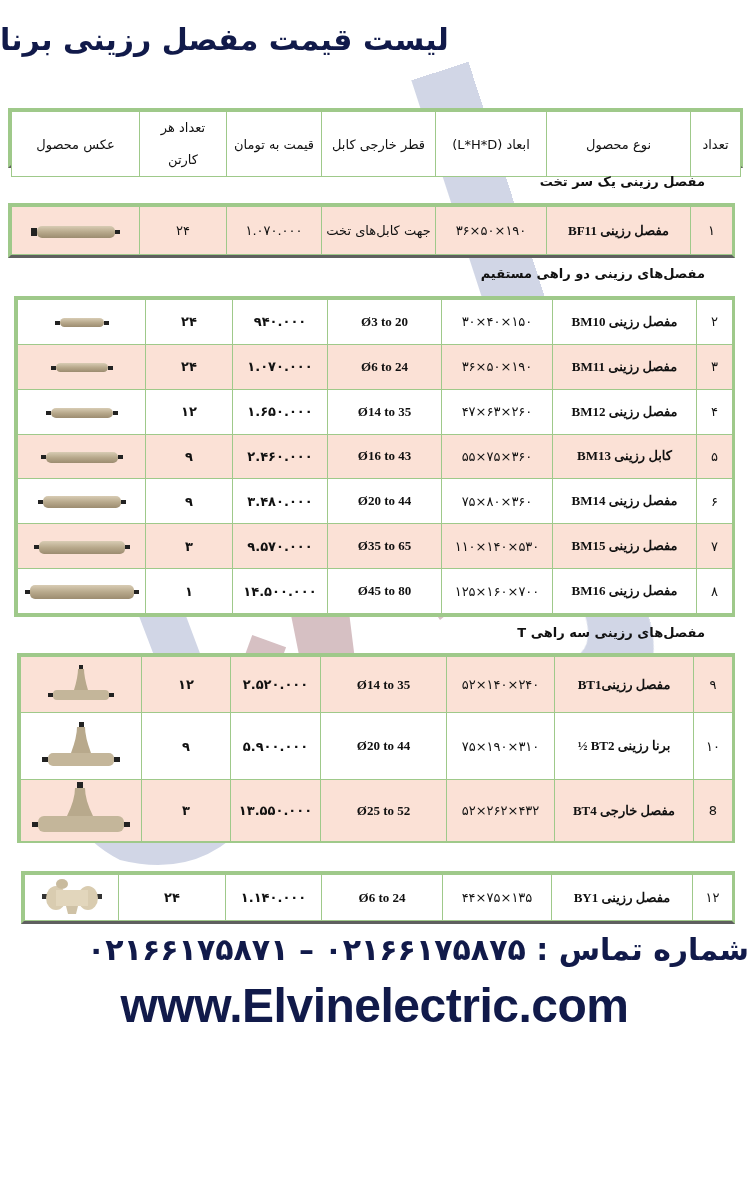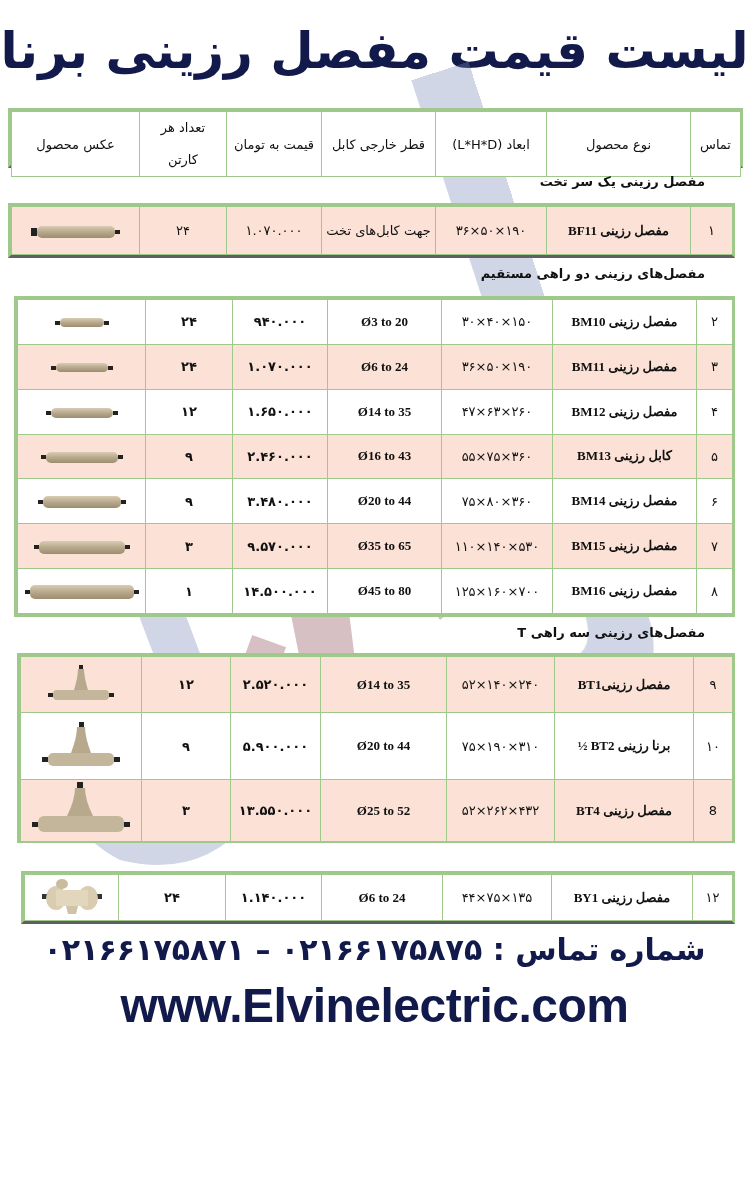--- a/index.html
+++ b/index.html
@@ -1,28 +1,28 @@
 <!DOCTYPE html>
 <html><head>
 <meta charset="utf-8">
 <style>
   html, body { margin: 0; padding: 0; background: #ffffff; }
   body { width: 749px; height: 1200px; position: relative; overflow: hidden; font-family: "DejaVu Sans", sans-serif; color: #111; }
-  .title { position: absolute; top: 22px; left: 0; width: 749px; text-align: center; font-size: 50px; font-weight: bold; color: #111a4a; direction: rtl; letter-spacing: 0px; }
+  .title { position: absolute; top: 22px; left: 0; width: 749px; text-align: left; font-size: 30px; font-weight: bold; color: #111a4a; direction: rtl; letter-spacing: 0px; }
   .tbl { position: absolute; border-collapse: collapse; direction: rtl; table-layout: fixed; font-size: 13px; }
   .tbl td, .tbl th { border: 1px solid #9fc98a; text-align: center; vertical-align: middle; padding: 0 4px; }
   .frame { position: absolute; border: 3px solid #9fc98a; border-bottom: 3px solid #5f5f5f; box-sizing: border-box; }
   .frame.light { border: 3px solid #9fc98a; }
   .hdr th { font-weight: normal; font-size: 13px; color: #111; background: #fff; }
   .pink td { background: #fbe1d6; }
   .white td { background: #ffffff; }
   .num { font-weight: bold; }
   .en { font-weight: bold; font-family: Liberation Serif, serif; }
   .section { position: absolute; right: 44px; font-size: 13px; font-weight: bold; direction: rtl; color: #111; }
-  .contact { position: absolute; top: 932px; left: 0; width: 749px; text-align: center; font-size: 30px; font-weight: bold; color: #111a4a; direction: rtl; }
+  .contact { position: absolute; top: 932px; left: 0; width: 749px; text-align: right; font-size: 30px; font-weight: bold; color: #111a4a; direction: rtl; }
   .url { position: absolute; top: 978px; left: 0; width: 749px; text-align: center; font-size: 48px; font-weight: bold; color: #111a4a; font-family: "Liberation Sans", sans-serif; letter-spacing: -0.5px; }
   .prod { display: inline-block; position: relative; }
   .prod .body { background: linear-gradient(#d8ccb4, #b8a98c 50%, #9c8c70); border-radius: 5px; display: inline-block; }
   .prod .cap { display: inline-block; background: #222; width: 5px; height: 4px; vertical-align: middle; }
   .watermark { position: absolute; left: 0; top: 0; width: 749px; height: 1200px; pointer-events: none; }
 </style>
 </head>
 <body>
 
 <div class="title">لیست قیمت مفصل رزینی برنا</div>
@@ -46,21 +46,21 @@
       <col style="width:50px">
       <col style="width:144px">
       <col style="width:111px">
       <col style="width:114px">
       <col style="width:95px">
       <col style="width:87px">
       <col style="width:128px">
     </colgroup>
   <tbody>
       <tr>
-    <th>تماس</th>
+    <th>تعداد</th>
     <th>نوع محصول</th>
     <th style="font-weight:normal">ابعاد (L*H*D)</th>
     <th>قطر خارجی کابل</th>
     <th>قیمت به تومان</th>
     <th style="line-height:32px">تعداد هر کارتن</th>
     <th>عکس محصول</th>
   </tr>
 </tbody>
   </table>
 
@@ -210,21 +210,21 @@
         <rect x="1" y="38" width="6" height="5" fill="#222"></rect>
             <rect x="73" y="38" width="6" height="5" fill="#222"></rect>
         <rect x="7" y="34" width="66" height="13" rx="5" fill="#c4b69a"></rect>
         <path d="M30 34 Q36 18 36 8 L44 8 Q44 18 50 34 Z" fill="#b8a98c"></path>
         <rect x="38" y="3" width="5" height="5" fill="#222"></rect>
       </svg>
     </td>
   </tr>
   <tr class="pink" style="height:61px">
     <td>8</td>
-    <td class="en">مفصل رزینی BT4</td>
+    <td class="en">مفصل خارجی BT4</td>
     <td>۴۳۲×۲۶۲×۵۲</td>
     <td class="en">Ø25 to 52</td>
     <td class="num">۱۳.۵۵۰.۰۰۰</td>
     <td class="num">۳</td>
     <td>
       <svg width="100" height="58" viewBox="0 0 100 58">
         <rect x="1" y="42" width="6" height="5" fill="#222"></rect>
             <rect x="93" y="42" width="6" height="5" fill="#222"></rect>
         <rect x="7" y="36" width="86" height="16" rx="6" fill="#c4b69a"></rect>
         <path d="M36 36 Q44 20 44 8 L54 8 Q54 20 62 36 Z" fill="#b8a98c"></path>

